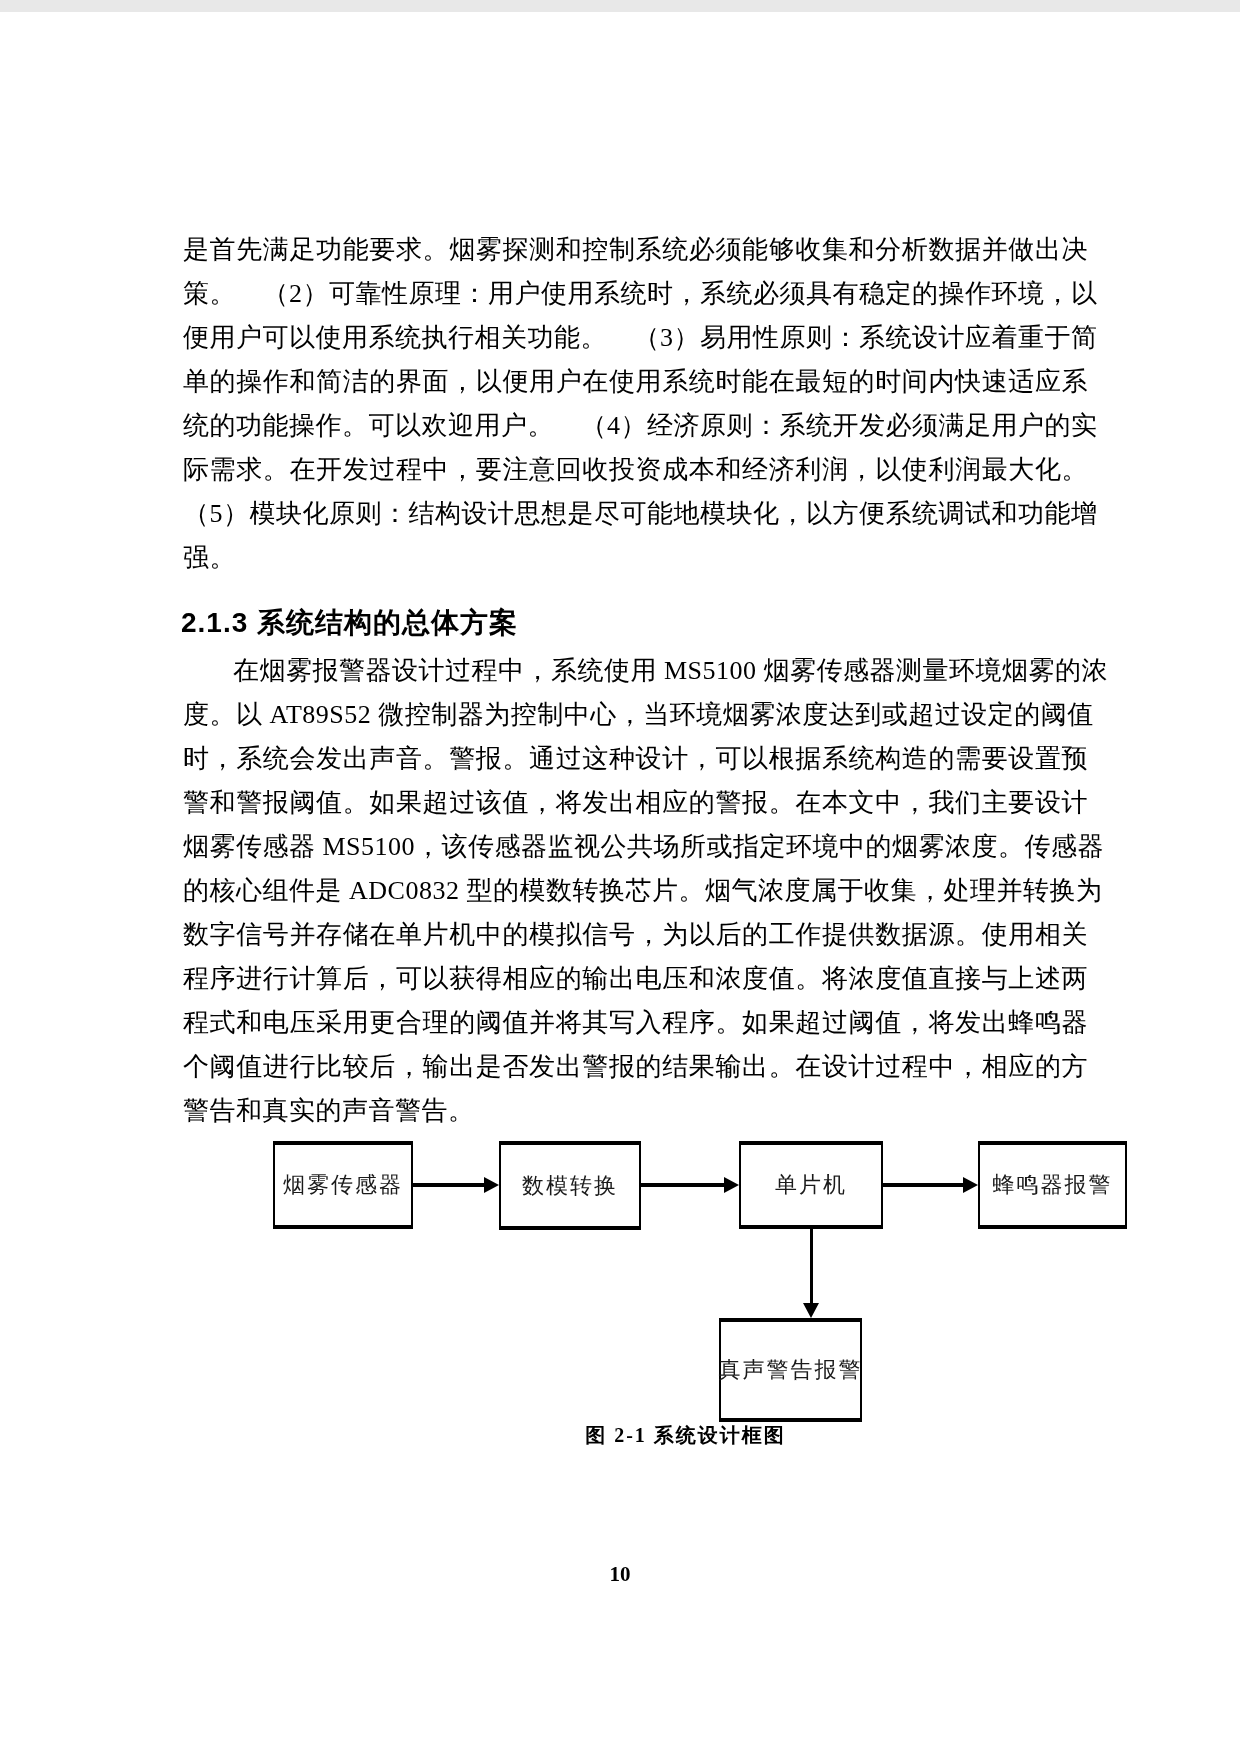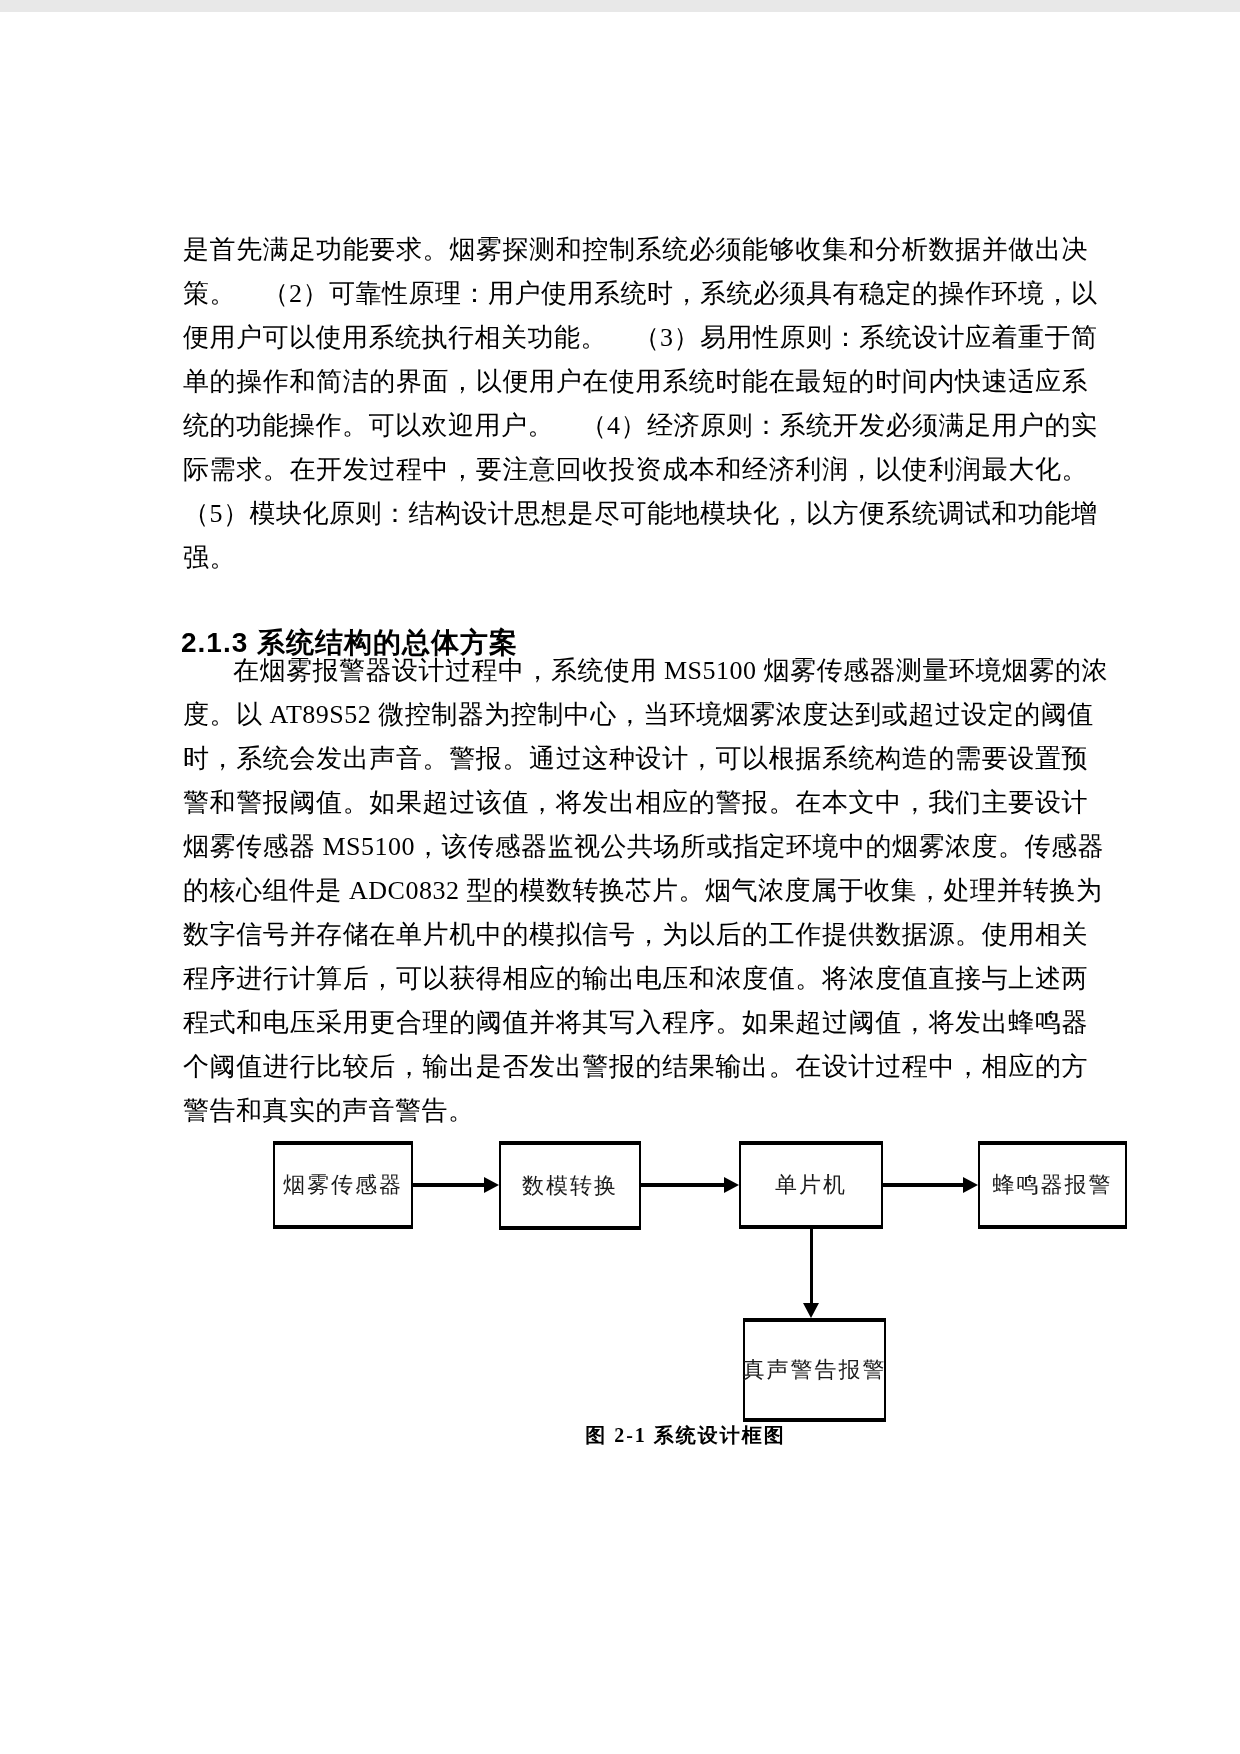--- a/index.html
+++ b/index.html
@@ -32,21 +32,21 @@
   }
   .tline.short {
     text-align: left;
     text-align-last: left;
   }
   .tline.indent { text-indent: 50px; }
 
   .heading {
     position: absolute;
     left: 181px;
-    top: 612px;
+    top: 592px;
     font-family: "Liberation Sans", "DejaVu Sans", sans-serif;
     font-weight: 700;
     font-size: 28px;
     letter-spacing: 1px;
   }
 
   
   .dbox {
     position: absolute;
     box-sizing: border-box;
@@ -130,32 +130,33 @@
   <div>
 
     <div class="dbox" style="left:273px; top:1129px; width:140px; height:88px;text-align:right;">烟雾传感器</div>
 
     <div class="dbox" style="left:499px; top:1129px; width:142px; height:89px;">数模转换</div>
 
     <div class="dbox" style="left:739px; top:1129px; width:144px; height:88px;">单片机</div>
 
     <div class="dbox" style="left:978px; top:1129px; width:149px; height:88px;">蜂鸣器报警</div>
 
-    <div class="dbox" style="left:743px; top:1306px; width:143px; height:104px;">真声警告报警</div>
+    <div class="dbox" style="left:719px; top:1306px; width:143px; height:104px;">真声警告报警</div>
 
     <div class="hshaft" style="left:413px; top:1171px; width:73px;"></div>
     <div class="hhead" style="left:484px; top:1165px;"></div>
 
     <div class="hshaft" style="left:641px; top:1171px; width:85px;"></div>
     <div class="hhead" style="left:724px; top:1165px;"></div>
 
     <div class="hshaft" style="left:883px; top:1171px; width:82px;"></div>
     <div class="hhead" style="left:963px; top:1165px;"></div>
 
     <div class="vshaft" style="left:810px; top:1217px; height:75px;"></div>
     <div class="vhead" style="left:803px; top:1291px;"></div>
 
   </div>
 
   <div class="caption">图 2-1 系统设计框图</div>
 
+  <div class="pagenum">10</div>
 
 </div>
 
 </body></html>

